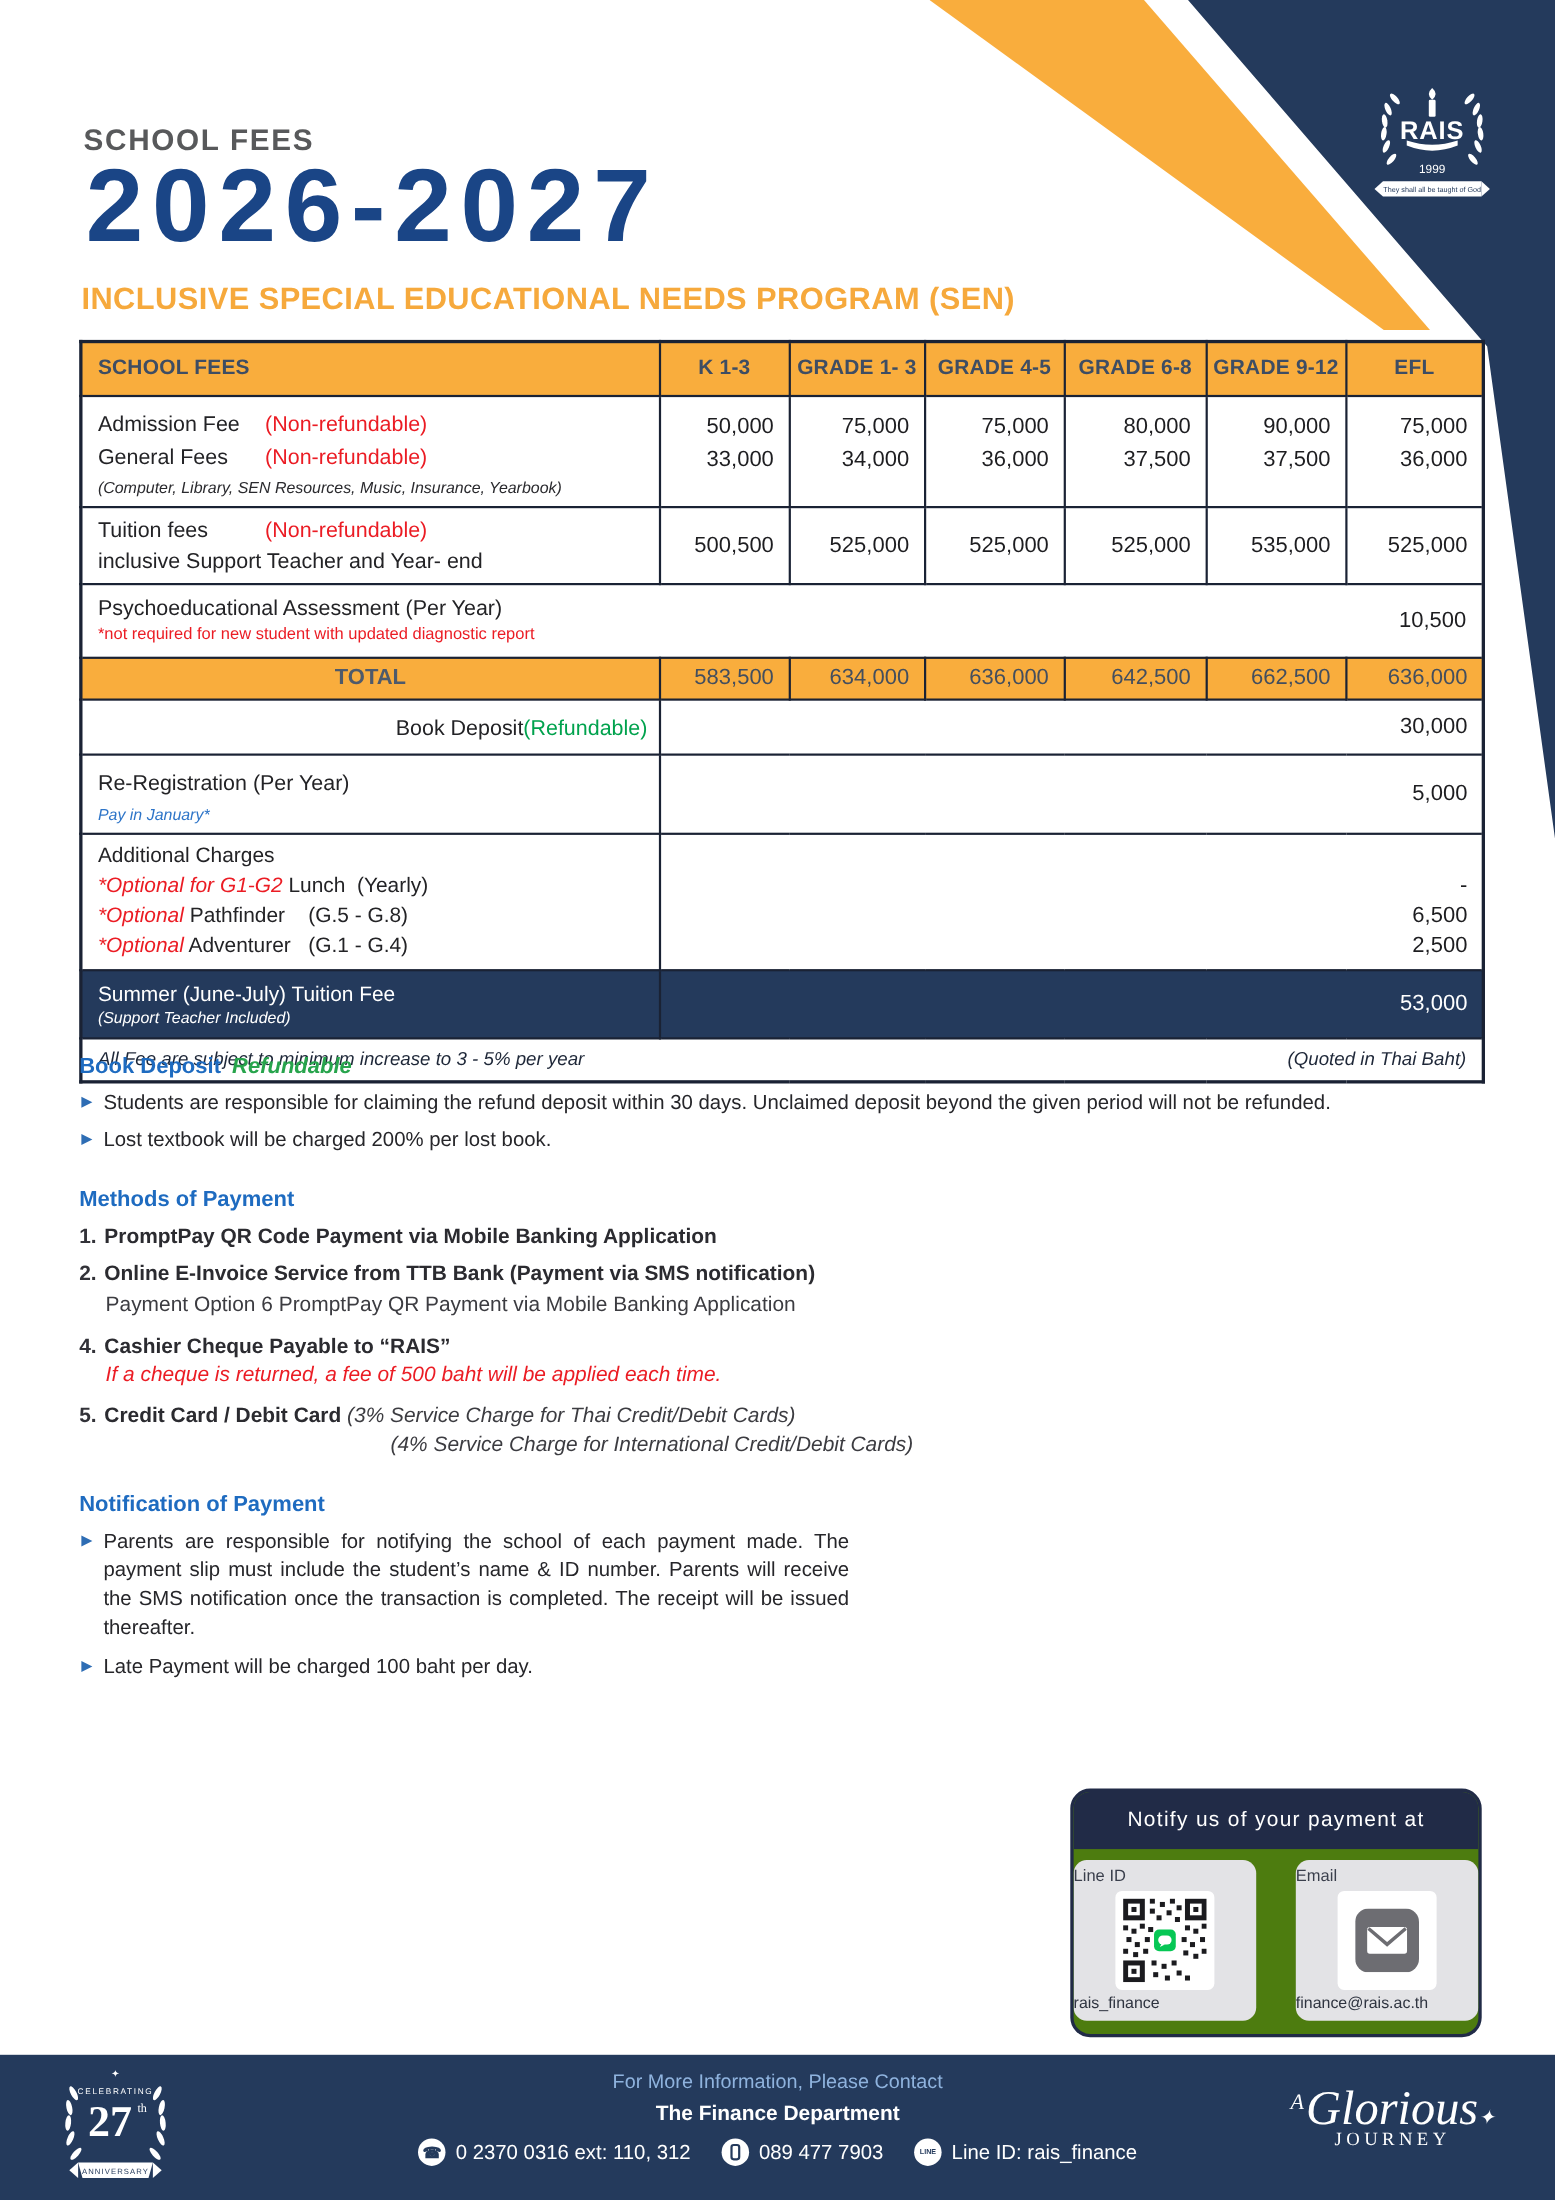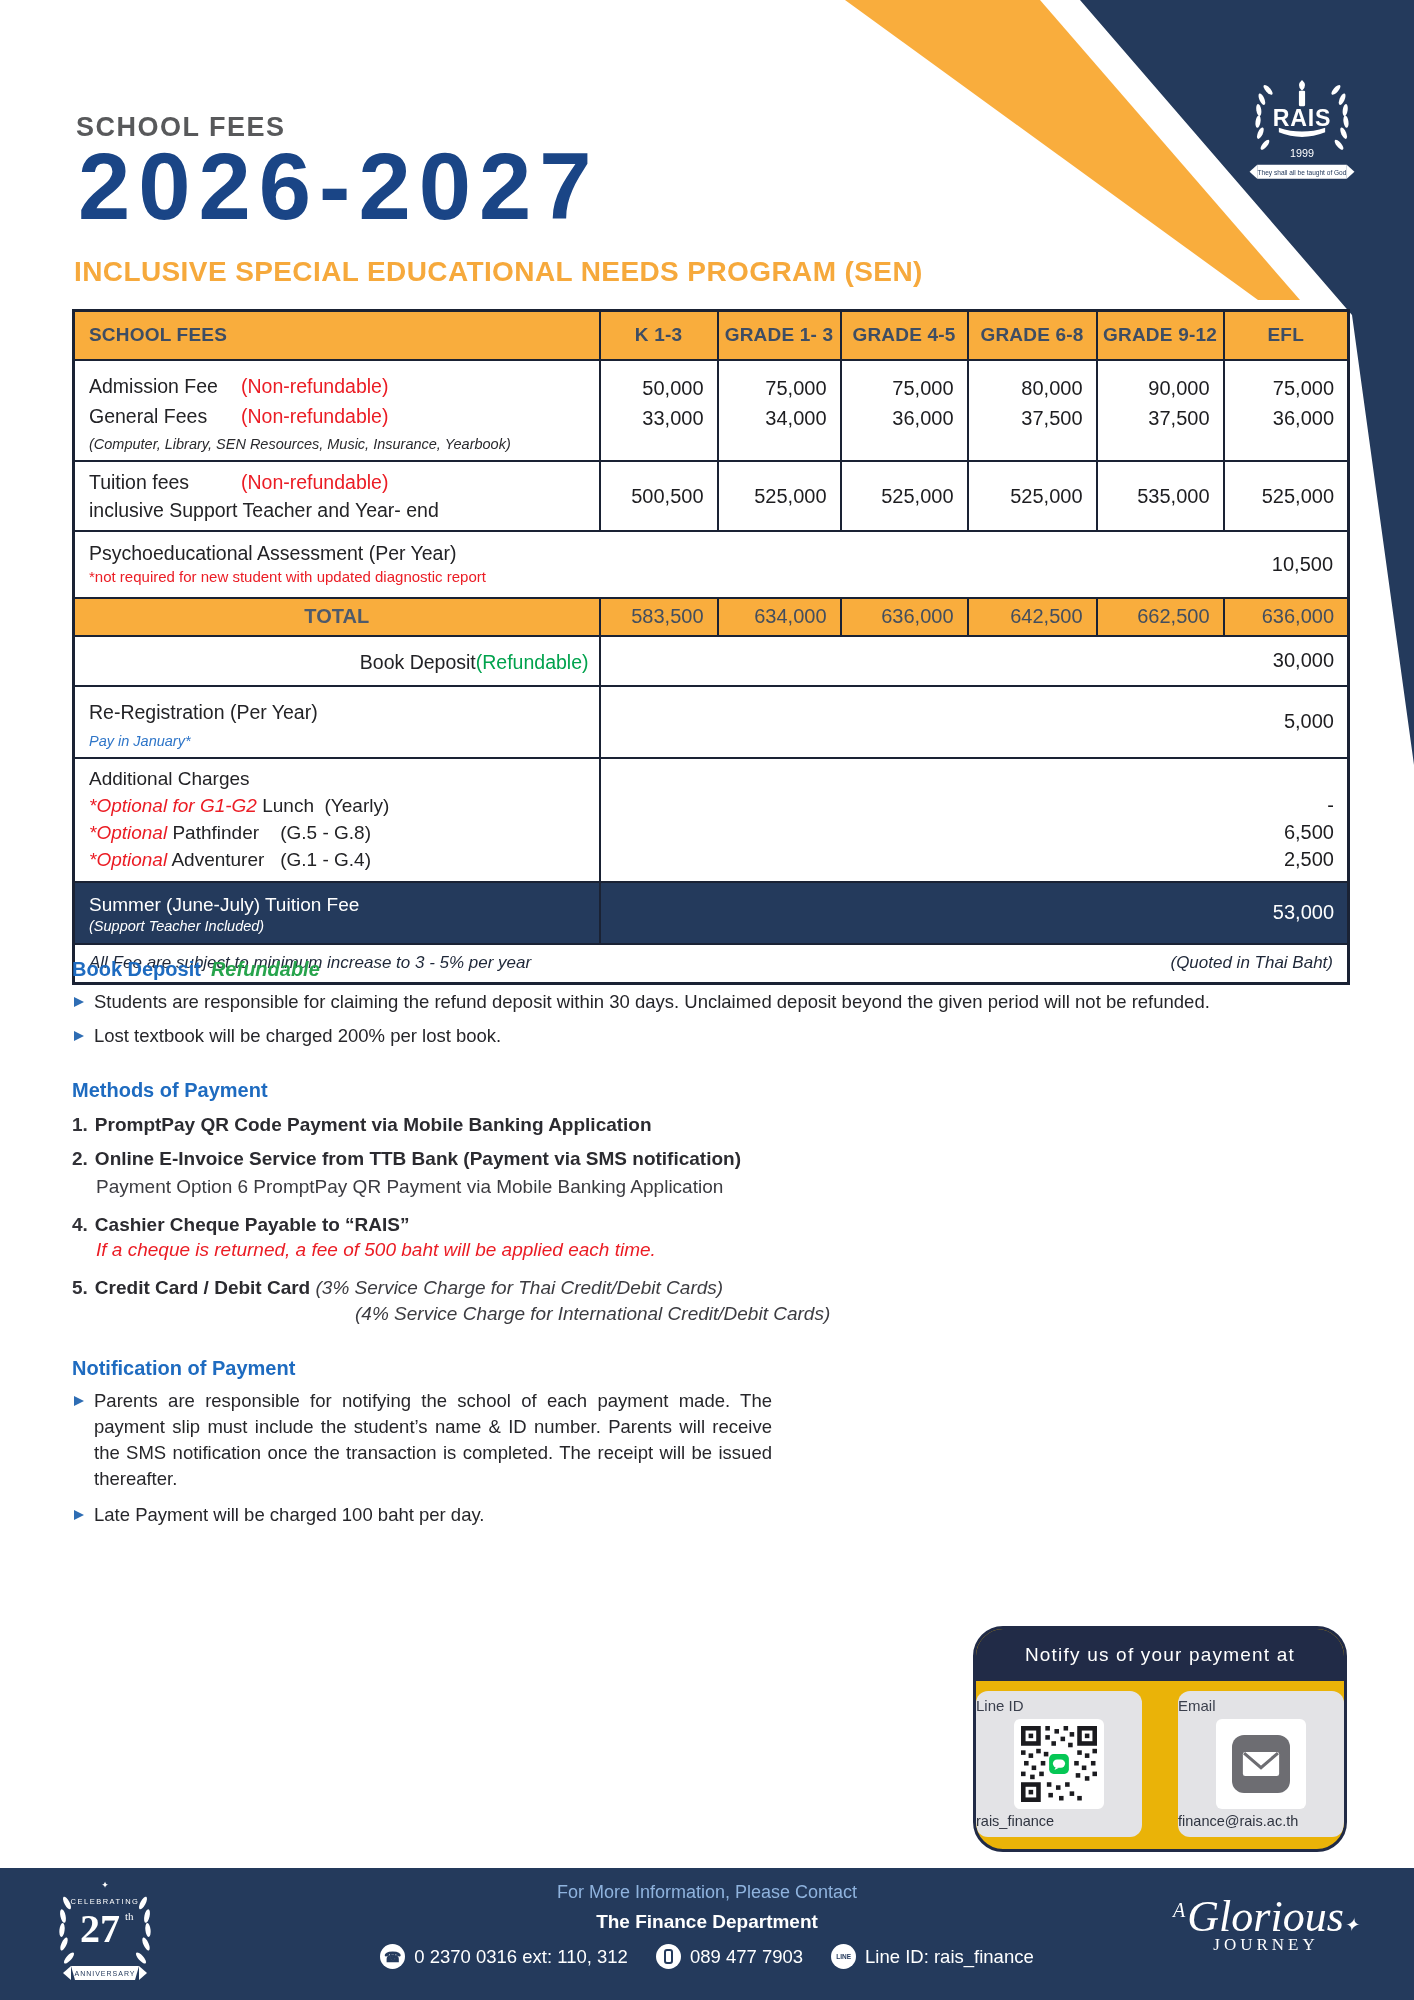--- a/index.html
+++ b/index.html
@@ -87,22 +87,22 @@
   .it { font-style:italic; }
   .warn { margin-left:24px; margin-top:3px; font-size:19px; color:#EB1C24; font-style:italic; }
   .bbl { display:inline-flex; width:21px; height:21px; background:#1E4598; border-radius:4px;
          color:#fff; font-size:13px; align-items:center; justify-content:center;
          vertical-align:-3px; margin-right:8px; }
   .charge2 { margin-left:283px; margin-top:4px; font-size:19px; color:#3C3C41; font-style:italic; }
   .notif { margin-top:32px; }
   .para { width:678px; text-align:justify; }
 
   
-  .notify-card { position:absolute; left:973px; top:1626px; width:374px; border-radius:30px;
-                 border:3px solid #212B47; overflow:hidden; background:#eab308; }
+  .notify-card { position:absolute; left:973px; top:1626px; width:374px; border-radius:18px;
+                 border:3px solid #212B47; overflow:hidden; background:#4d7c0f; }
   .nc-head { background:#212B47; color:#fff; height:52px; display:flex; align-items:center;
              justify-content:center; font-size:19px; letter-spacing:1.2px; }
   .nc-body { display:flex; justify-content:center; gap:36px; padding:10px 0 12px; }
   .mini { width:174px; background:#E3E3E6; border-radius:12px; text-align:left; padding:6px 0 8px; }
   .mini-label { font-size:15px; color:#3A3F4C; }
   .mini-box { width:90px; height:90px; background:#fff; border-radius:6px; margin:5px auto 4px;
               display:flex; align-items:center; justify-content:center; }
   .mini-cap { font-size:14.5px; color:#2F3440; }
 
   

